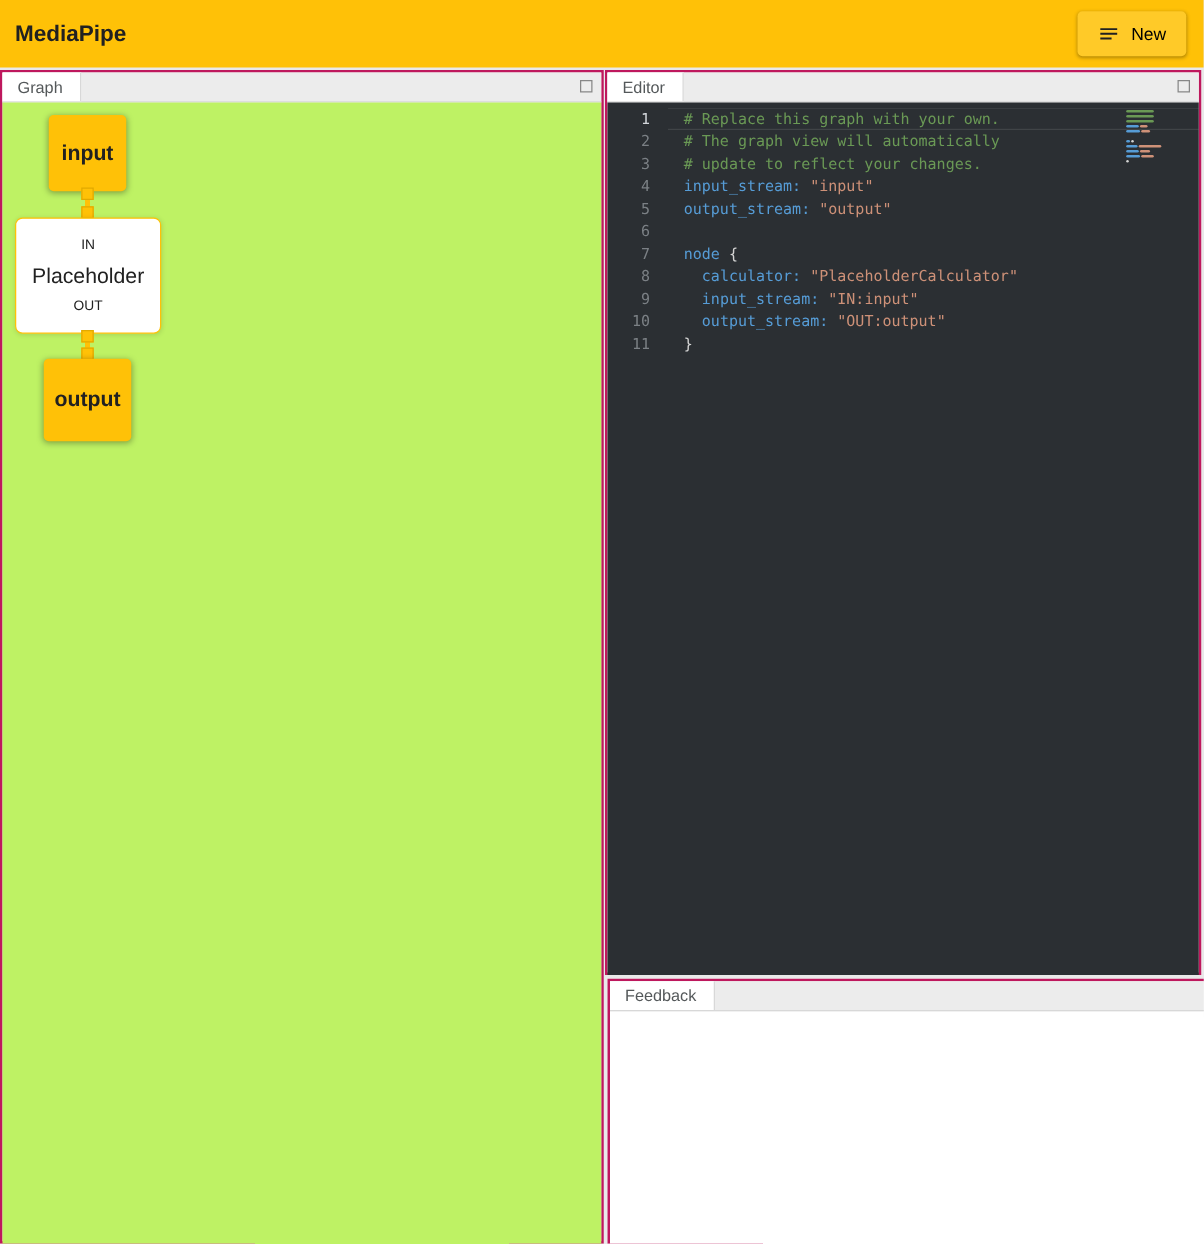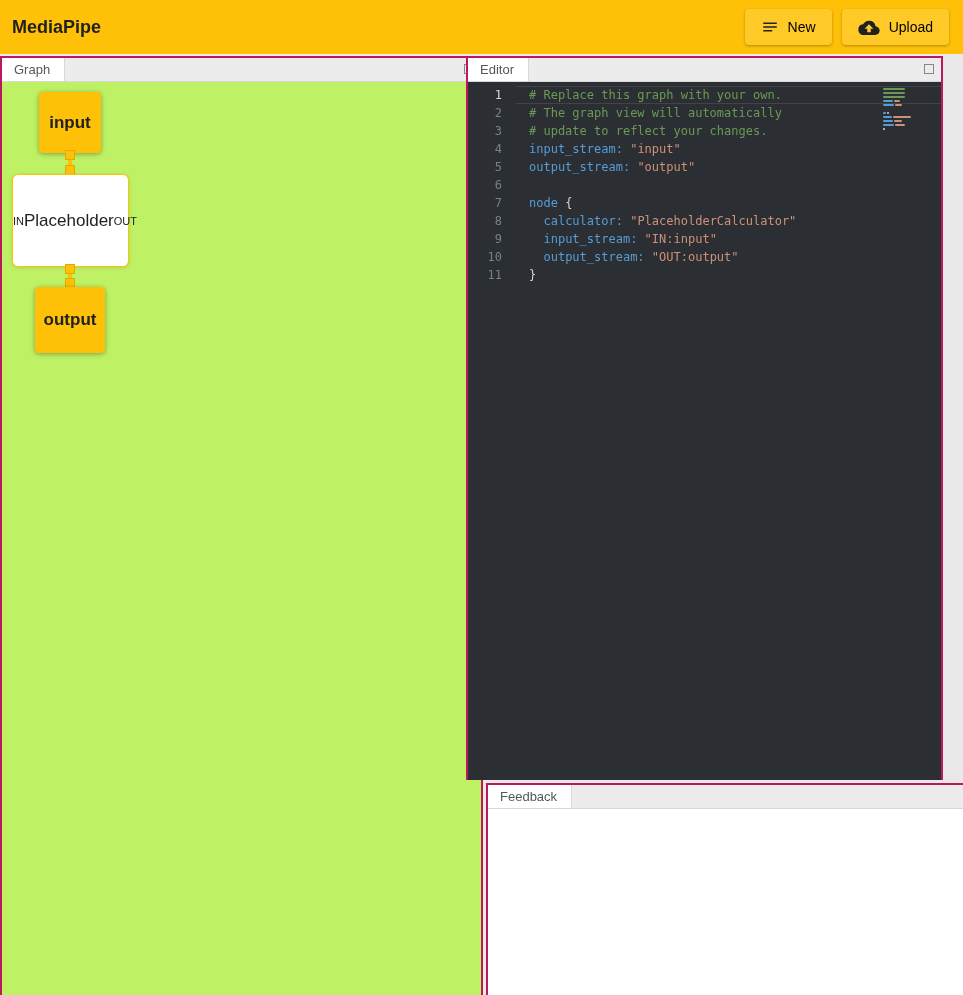--- a/index.html
+++ b/index.html
@@ -52,38 +52,38 @@
     display: flex; align-items: center; justify-content: center;
     font-size: 17px; font-weight: 700; color: #212121; cursor: pointer;
   }
   .gnode-input  { left: 37px; top: 10px;  width: 62px; height: 61px; }
   .gnode-output { left: 33px; top: 205px; width: 70px; height: 66px; }
 
   .pnode {
     position: absolute; left: 10px; top: 92px; width: 117px; height: 93px;
     background: #fff; border: 1px solid var(--c-accent, #FFC107); border-radius: 6px;
     box-shadow: 0 1px 4px rgba(0,0,0,.12);
-    display: flex; flex-direction: row; align-items: center;
-    justify-content: space-between; padding: 5px 0; cursor: pointer;
+    display: flex; flex-direction: column; align-items: center;
+    justify-content: space-between; padding: 15px 0; cursor: pointer;
   }
   .port-label { font-size: 11px; color: #212121; }
   .pnode-title { font-size: 17px; color: #212121; }
 
   .edge { position: absolute; left: 66px; width: 4px; background: var(--c-accent, #FFC107); }
   .edge1 { top: 70px;  height: 23px; }
   .edge2 { top: 184px; height: 22px; }
   .port-sq {
     position: absolute; left: 63px; width: 10px; height: 10px;
     background: var(--c-accent, #FFC107); border: 1px solid #e2a900;
   }
   .sq1a { top: 68px; }  .sq1b { top: 83px; }
   .sq2a { top: 182px; } .sq2b { top: 196px; }
 
   
-  .editor-panel { left: 466px; top: 56px; width: 477px; height: 724px; }
+  .editor-panel { left: 484px; top: 56px; width: 477px; height: 724px; }
   .editor-body {
     position: relative; width: 100%; height: 698px; background: var(--c-editor-bg, #2b2f33);
     overflow: hidden; font-family: "DejaVu Sans Mono", monospace;
     font-size: 12px; line-height: 18px; cursor: text; padding-top: 4px;
   }
   .code-row { display: flex; height: 18px; white-space: pre; }
   .num {
     width: 48px; flex: none; text-align: right; padding-right: 14px;
     color: #7b8085; user-select: none;
   }
@@ -111,28 +111,20 @@
 <div class="header">
   <div class="app-title">MediaPipe</div>
   <div class="header-actions">
     <button class="hbtn">
       <span>
         <svg width="18" height="18" viewBox="0 0 24 24">
             <path fill="#212121" d="M3 6h18v2H3zm0 5h18v2H3zm0 5h12v2H3z"></path>
           </svg>
       </span>
       <span>New</span>
-    </button>
-    <button class="hbtn">
-      <span>
-        <svg width="22" height="16" viewBox="0 0 24 18">
-            <path fill="#212121" d="M19.35 8.04A7.49 7.49 0 0 0 12 2C9.11 2 6.6 3.64 5.35 6.04A5.994 5.994 0 0 0 0 12c0 3.31 2.69 6 6 6h13c2.76 0 5-2.24 5-5 0-2.64-2.05-4.78-4.65-4.96zM14 11v4h-4v-4H7l5-5 5 5h-3z"></path>
-          </svg>
-      </span>
-      <span>Upload</span>
     </button>
   </div>
 </div>
 
 <div class="panel graph-panel">
   <div class="tabstrip">
     <div class="tab">Graph</div>
     <button class="maximize"></button>
   </div>
   <div class="graph-body">

